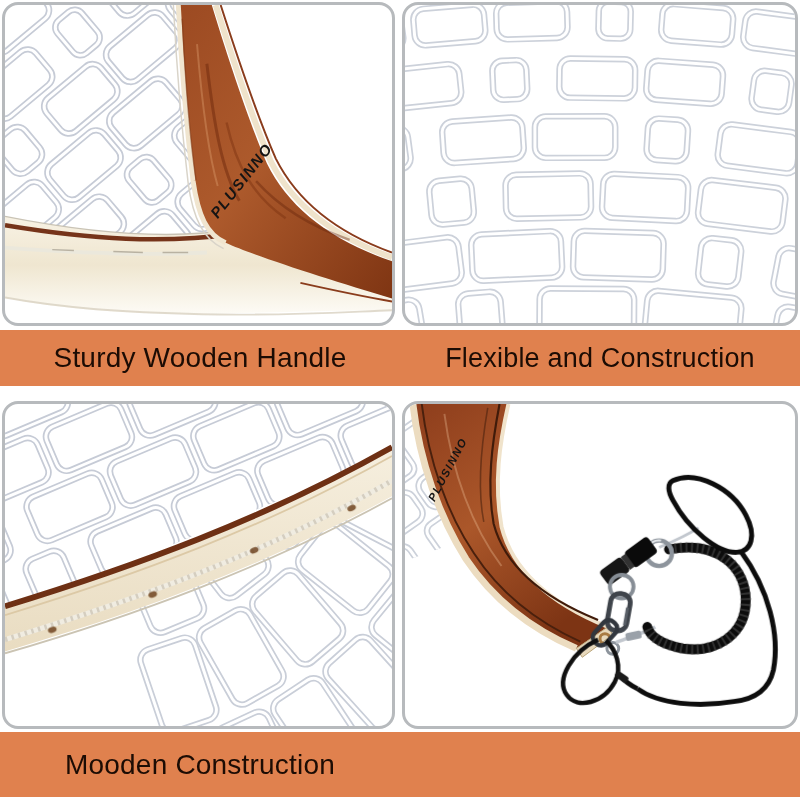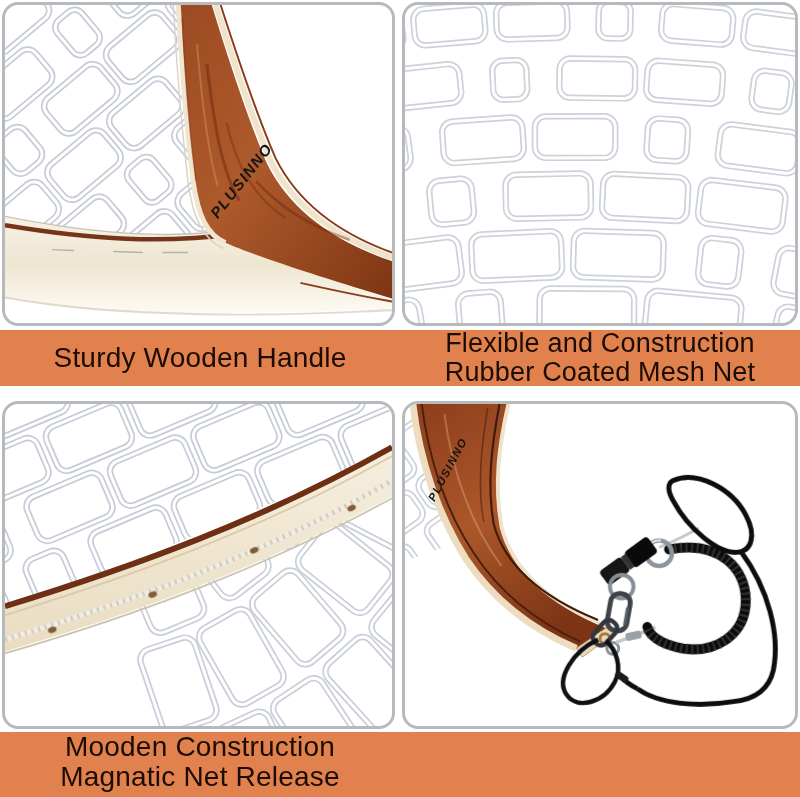--- a/index.html
+++ b/index.html
@@ -5,21 +5,21 @@
   html,body{margin:0;padding:0;background:#ffffff;font-family:"Liberation Sans",sans-serif;}
   .stage{position:relative;width:800px;height:797px;background:#ffffff;overflow:hidden;}
   .panel{position:absolute;background:#ffffff;border:3px solid #b7babd;border-radius:16px;overflow:hidden;box-sizing:border-box;}
   #p1{left:2px;top:2px;width:393px;height:324px;}
   #p2{left:402px;top:2px;width:396px;height:324px;}
   #p3{left:2px;top:401px;width:393px;height:328px;}
   #p4{left:402px;top:401px;width:396px;height:328px;}
   .panel svg{display:block;width:100%;height:100%;}
   .band{position:absolute;left:0;width:800px;background:#e0814e;display:flex;}
   #band1{top:330px;height:56px;}
-  #band2{top:732px;height:65px;flex-direction:column;}
+  #band2{top:732px;height:65px;}
   .cap{width:50%;display:flex;flex-direction:column;justify-content:center;align-items:center;
        color:#1c0c04;font-size:28px;line-height:30px;letter-spacing:.2px;}
   .cap.two{font-size:27px;line-height:29px;}
   .cap span{display:block;white-space:nowrap;}
   .logo{font-family:"Liberation Sans",sans-serif;font-weight:bold;font-style:italic;
         letter-spacing:1.5px;fill:#141414;}
 </style>
 </head>
 <body>
 
@@ -231,21 +231,20 @@
         </g>
     </svg>
   </div>
 
   <div id="band1" class="band">
     <div class="cap">
       <span>Sturdy Wooden Handle</span>
     </div>
     <div class="cap two">
       <span>Flexible and Construction</span>
-      <span>Rubber Coated Mesh Net</span>
     </div>
   </div>
 
   <div id="p3" class="panel">
     <svg viewBox="0 0 393 328" preserveAspectRatio="none">
       <defs>
         <linearGradient id="rimG" x1="0" y1="0" x2="0" y2="1">
           <stop offset="0" stop-color="#f6efdf"></stop>
             <stop offset="1" stop-color="#e9dcc1"></stop>
         </linearGradient>
@@ -505,18 +504,15 @@
           <rect x="-7" y="-3.5" width="14" height="7" rx="2" transform="translate(220,278) rotate(35)" fill="#1b1b1b"></rect>
         </g>
       </g>
     </svg>
   </div>
 
   <div id="band2" class="band">
     <div class="cap">
       <span>Mooden Construction</span>
     </div>
-    <div class="cap">
-      <span>Magnatic Net Release</span>
-    </div>
   </div>
 
 </div>
 
 </body></html>

